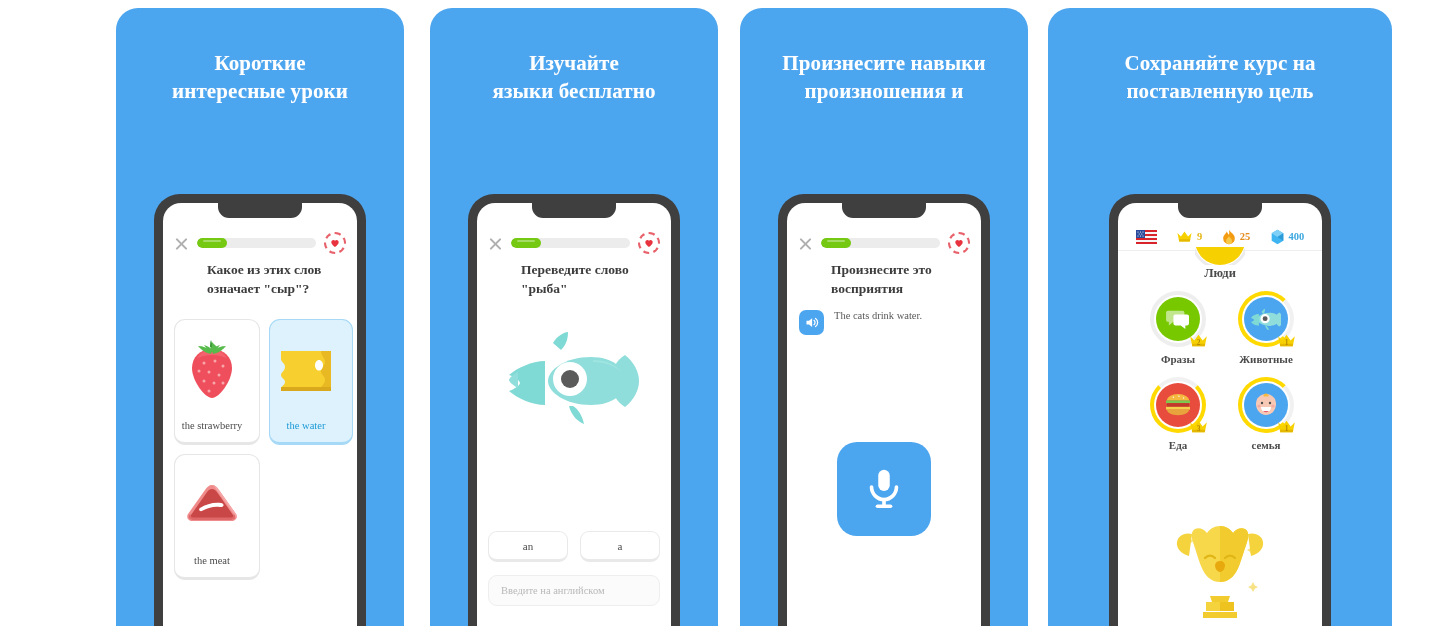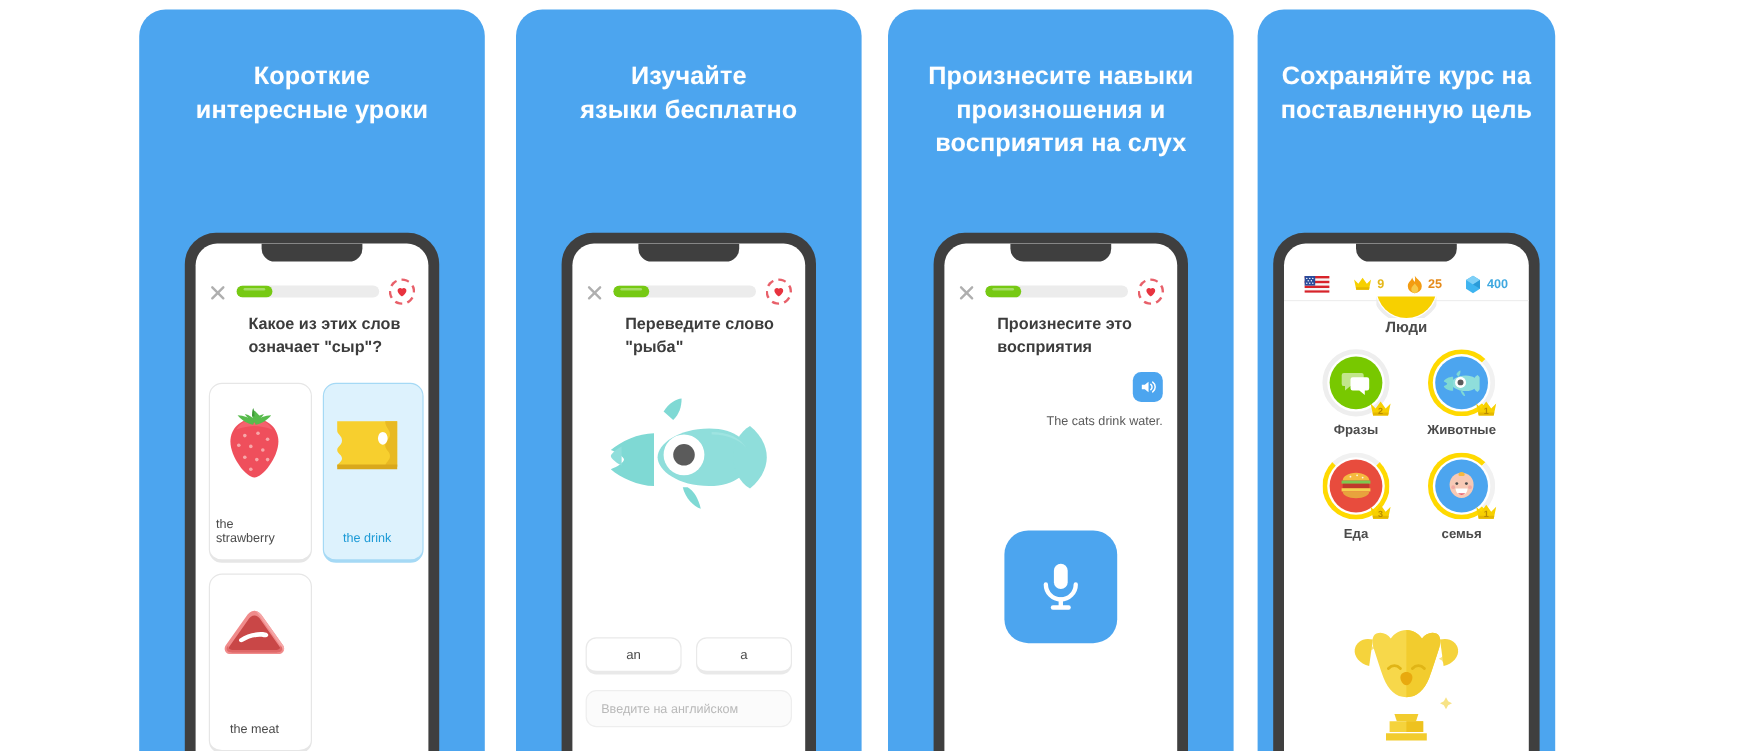--- a/index.html
+++ b/index.html
@@ -13,25 +13,26 @@
 
   
   .panel {
     position: absolute;
     top: 8px;
     width: 288px;
     height: 618px;
     background: #4ca5ef;
     border-radius: 22px 22px 0 0;
     overflow: hidden;
+    font-family: Liberation Serif, serif;
   }
   .panel.p1 { left: 116px; }
   .panel.p2 { left: 430px; }
   .panel.p3 { left: 740px; }
-  .panel.p4 { left: 1048px; width: 248px; }
+  .panel.p4 { left: 1048px; width: 344px; }
 
   .caption {
     position: absolute;
     left: 0; right: 0;
     top: 42px;
     text-align: center;
     color: #ffffff;
     font-size: 21px;
     font-weight: bold;
     line-height: 1.33;
@@ -148,21 +149,21 @@
     top: 116px;
     display: grid;
     grid-template-columns: 1fr 1fr;
     gap: 9px;
   }
   .choice {
     background: #ffffff;
     border: 1.5px solid #e6e6e6;
     border-bottom-width: 3px;
     border-radius: 11px;
-    height: 150px;
+    height: 126px;
     display: flex;
     flex-direction: column;
     align-items: center;
     justify-content: space-between;
     padding: 14px 15px 11px 5px;
   }
   .choice.selected {
     background: #ddf2fd;
     border-color: #a5d9f5;
   }
@@ -201,21 +202,21 @@
     padding: 0 12px;
     font-size: 10.5px;
     color:#b9b9b9;
   }
 
   
   .speak-row {
     position: absolute;
     left: 12px; right: 12px;
     top: 107px;
-    display: flex; align-items: flex-end; gap: 10px; flex-direction: column;
+    display: flex; align-items: flex-start; gap: 10px;
   }
   .speaker-btn {
     width: 25px; height: 25px;
     background: #4ca5ef;
     border-radius: 7px;
     display:flex; align-items:center; justify-content:center;
     flex: 0 0 auto;
   }
   .speak-text { font-size: 10.5px; color:#5a5a5a; }
   .mic-btn {
@@ -379,21 +380,21 @@
           <div class="choice selected">
             <div class="art">
               <svg width="62" height="54" viewBox="0 0 62 54">
                 <path d="M6 8h50v38H6c0-3 4-4 4-7s-4-4-4-7 4-4 4-8-4-5-4-8 0-5 0-8z" fill="#f7cf2e"></path>
                 <path d="M56 8v38H46c0-4 4-5 4-9s-4-5-4-9 4-5 4-9-4-6-4-11h10z" fill="#e8b923"></path>
                 <path d="M6 44h50v4H6z" fill="#d9a81c"></path>
                 <circle cx="0" cy="0" r="0" fill="#fff"></circle>
                 <path d="M44 17c2.2 0 4 2.4 4 5.3s-1.8 5.3-4 5.3-4-2.4-4-5.3S41.8 17 44 17z" fill="#fff"></path>
               </svg>
             </div>
-            <div class="lbl">the drink</div>
+            <div class="lbl">the water</div>
           </div>
 
 
           <div class="choice">
             <div class="art">
               <svg width="64" height="48" viewBox="0 0 64 48">
                 <path d="M32 4c3 0 5 2 7 5l17 24c2 3 0 7-4 7H12c-4 0-6-4-4-7l17-24c2-3 4-5 7-5z" fill="#f08b8b"></path>
                 <path d="M32 4c3 0 5 2 7 5l17 24c1 1.5 1 3 .3 4.2-1-2-2-3.6-3.3-5.2L36 8c-1.4-2-2.6-4-4-4z" fill="#f5a6a6"></path>
                 <path d="M32 8c2 0 4 1.6 5.6 4L53 34c1.4 2 0 4.6-2.6 4.6H13.6C11 38.6 9.6 36 11 34l15.4-22c1.6-2.4 3.6-4 5.6-4z" fill="#c94747"></path>
                 <path d="M20 27c6-4 14-6 21-5 2 .3 3 1.6 2.4 2.8-.5 1.1-2 1.5-3.6 1.2-5.6-1-12 .6-17 3.6-1.6 1-3.3.6-3.6-.6-.3-1 .3-1.6 .8-2z" fill="#fff"></path>
@@ -454,21 +455,20 @@
 
         <div class="answer-input">Введите на английском</div>
       </div>
     </div>
   </div>
 
   <div class="panel p3">
     <div class="caption">
       <span class="ln">Произнесите навыки</span>
       <span class="ln">произношения и</span>
-      <span class="ln">восприятия на слух</span>
     </div>
     <div class="phone">
       <div class="screen">
         <div class="notch"></div>
 
         <div class="topbar">
           <div class="close-x"></div>
           <div class="progress-track">
             <div class="progress-fill"></div>
           </div>

